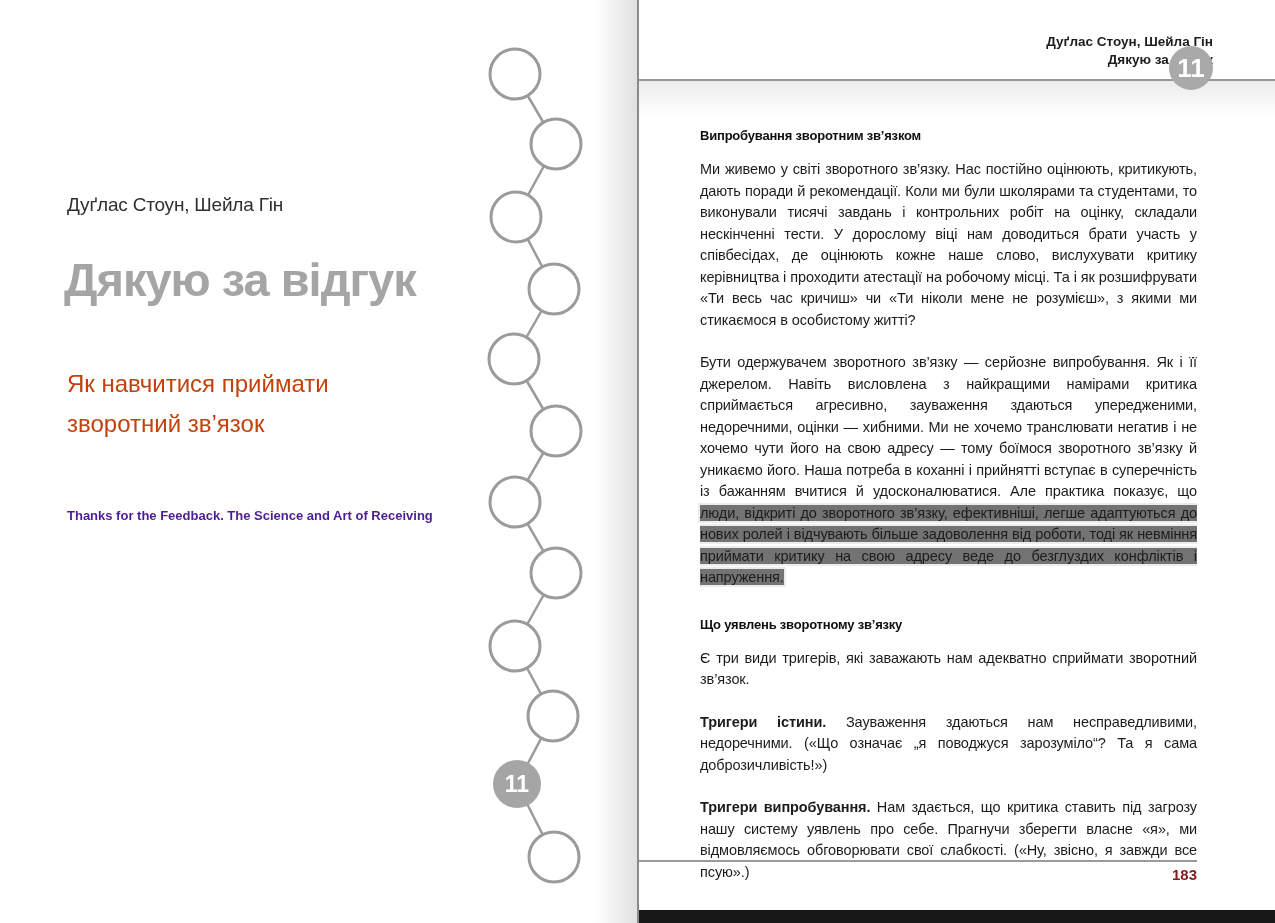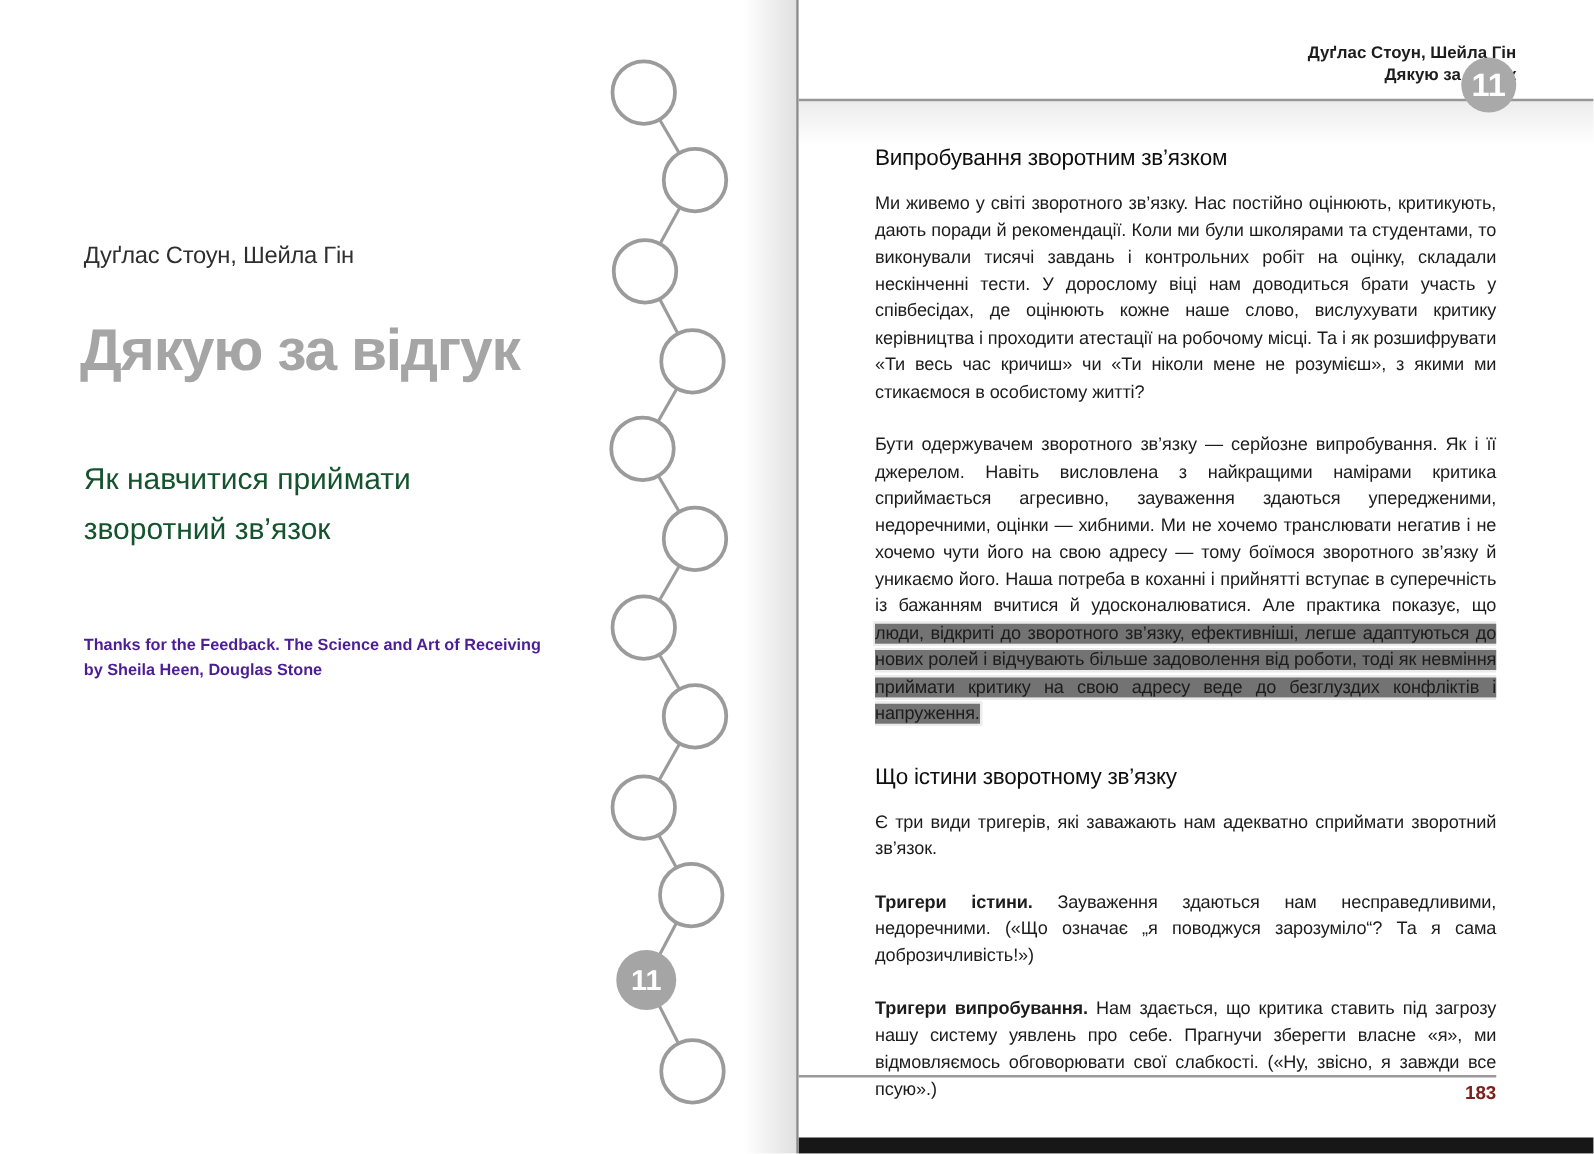--- a/index.html
+++ b/index.html
@@ -4,41 +4,41 @@
 <style>
   html,body{margin:0;padding:0;background:#fff;}
   .spread{
     position:relative;width:1275px;height:923px;background:#ffffff;
     font-family:"Liberation Sans",sans-serif;overflow:hidden;color:#1c1c1c;
   }
   
   .page-left{position:absolute;left:0;top:0;width:637px;height:923px;background:#fff;}
   .author{position:absolute;left:67px;top:194px;font-size:19px;color:#2f2f2f;letter-spacing:-0.2px;}
   .book-title{position:absolute;left:64px;top:252px;font-size:47px;font-weight:700;color:#a5a5a5;letter-spacing:-1px;white-space:nowrap;}
-  .book-subtitle{position:absolute;left:67px;top:364px;width:350px;font-size:24px;line-height:40px;color:#14532d;}
+  .book-subtitle{position:absolute;left:67px;top:364px;width:350px;font-size:24px;line-height:40px;color:#c2410c;}
   .citation{position:absolute;left:67px;top:506px;width:400px;font-size:13px;font-weight:700;line-height:20px;color:#4c1d95;}
   .citation span{display:block;}
   .chain{position:absolute;left:0;top:0;width:637px;height:923px;}
   
   .spine-shadow-left{position:absolute;left:595px;top:0;width:42px;height:923px;
     background:linear-gradient(to right,rgba(0,0,0,0),rgba(0,0,0,0.12));}
   .spine-line{position:absolute;left:637px;top:0;width:2px;height:923px;background:#8a8a8a;}
   .spine-shadow-right{position:absolute;left:639px;top:0;width:32px;height:923px;
     background:linear-gradient(to right,rgba(0,0,0,0.08),rgba(0,0,0,0));}
   
   .page-right{position:absolute;left:639px;top:0;width:636px;height:923px;background:#fff;}
   .rp-header-text{position:absolute;right:62px;top:33px;text-align:right;font-size:13.5px;font-weight:700;line-height:18px;color:#1d1d1d;}
   .rp-header-rule{position:absolute;left:0;right:0;top:79px;height:2px;background:#979797;}
   .rp-header-gradient{position:absolute;left:0;right:0;top:81px;height:36px;
     background:linear-gradient(to bottom,rgba(0,0,0,0.075),rgba(0,0,0,0));}
   .chapter-badge{position:absolute;left:530px;top:46px;width:44px;height:44px;border-radius:50%;
     background:#a9a9a9;color:#fff;font-weight:700;font-size:26px;
     display:flex;align-items:center;justify-content:center;z-index:3;}
   .rp-content{position:absolute;left:61px;top:108px;width:497px;}
-  .rp-content h2{font-size:18px;font-weight:400;color:#0f0f0f;margin:8px 0 16px;letter-spacing:-0.2px;}
+  .rp-content h2{font-size:13px;font-weight:700;color:#0f0f0f;margin:20px 0 16px;letter-spacing:-0.2px;}
   .rp-content h2.second{margin-top:28px;}
   .rp-content p{font-size:14.5px;line-height:21.5px;text-align:justify;margin:0 0 21px;letter-spacing:-0.1px;}
   .rp-content p strong{font-weight:700;margin-top:24px;}
   .hl{background:#737373;box-shadow:0 0 0 2px #ececec;}
   .rp-footer-rule{position:absolute;left:0;top:860px;width:558px;height:2px;background:#9a9a9a;}
   .rp-page-number{position:absolute;right:78px;top:866px;font-size:15px;font-weight:700;color:#7f1d1d;}
   .page-bottom-edge{position:absolute;left:0;top:910px;width:636px;height:13px;background:#171717;}
 </style>
 </head>
 <body>
@@ -46,21 +46,20 @@
 <div class="spread">
 
   <div class="page-left">
 
     <div class="author">Дуґлас Стоун, Шейла Гін</div>
     <div class="book-title">Дякую за відгук</div>
     <div class="book-subtitle">Як навчитися приймати зворотний зв’язок</div>
 
     <div class="citation">
       <span>Thanks for the Feedback. The Science and Art of Receiving</span>
-      <span>by Sheila Heen, Douglas Stone</span>
     </div>
 
     <svg class="chain" viewBox="0 0 637 923" xmlns="http://www.w3.org/2000/svg">
       <g stroke="#9b9b9b" stroke-width="2.5">
         <line x1="515" y1="74" x2="556" y2="144"></line>
         <line x1="556" y1="144" x2="516" y2="217"></line>
         <line x1="516" y1="217" x2="554" y2="289"></line>
         <line x1="554" y1="289" x2="514" y2="359"></line>
         <line x1="514" y1="359" x2="556" y2="431"></line>
         <line x1="556" y1="431" x2="515" y2="502"></line>
@@ -102,21 +101,21 @@
     <div class="rp-header-gradient"></div>
     <div class="chapter-badge">11</div>
 
     <div class="rp-content">
       <h2>Випробування зворотним зв’язком</h2>
 
       <p>Ми живемо у світі зворотного зв’язку. Нас постійно оцінюють, критикують, дають поради й рекомендації. Коли ми були школярами та студентами, то виконували тисячі завдань і контрольних робіт на оцінку, складали нескінченні тести. У дорослому віці нам доводиться брати участь у співбесідах, де оцінюють кожне наше слово, вислухувати критику керівництва і проходити атестації на робочому місці. Та і як розшифрувати «Ти весь час кричиш» чи «Ти ніколи мене не розумієш», з якими ми стикаємося в особистому житті?</p>
 
       <p><span>Бути одержувачем зворотного зв’язку — серйозне випробування. Як і її джерелом. Навіть висловлена з найкращими намірами критика сприймається агресивно, зауваження здаються упередженими, недоречними, оцінки — хибними. Ми не хочемо транслювати негатив і не хочемо чути його на свою адресу — тому боїмося зворотного зв’язку й уникаємо його. Наша потреба в коханні і прийнятті вступає в суперечність із бажанням вчитися й удосконалюватися. Але практика показує, що </span><span class="hl">люди, відкриті до зворотного зв’язку, ефективніші, легше адаптуються до нових ролей і відчувають більше задоволення від роботи, тоді як невміння приймати критику на свою адресу веде до безглуздих конфліктів і напруження.</span></p>
 
-      <h2 class="second">Що істини зворотному зв’язку</h2>
+      <h2 class="second">Що уявлень зворотному зв’язку</h2>
 
       <p>Є три види тригерів, які заважають нам адекватно сприймати зворотний зв’язок.</p>
 
       <p><strong>Тригери істини.</strong><span> Зауваження здаються нам несправедливими, недоречними. («Що означає „я поводжуся зарозуміло“? Та я сама доброзичливість!»)</span></p>
 
 
       <p><strong>Тригери випробування.</strong><span> Нам здається, що критика ставить під загрозу нашу систему уявлень про себе. Прагнучи зберегти власне «я», ми відмовляємось обговорювати свої слабкості. («Ну, звісно, я завжди все псую».)</span></p>
     </div>
 
     <div class="rp-footer-rule"></div>

